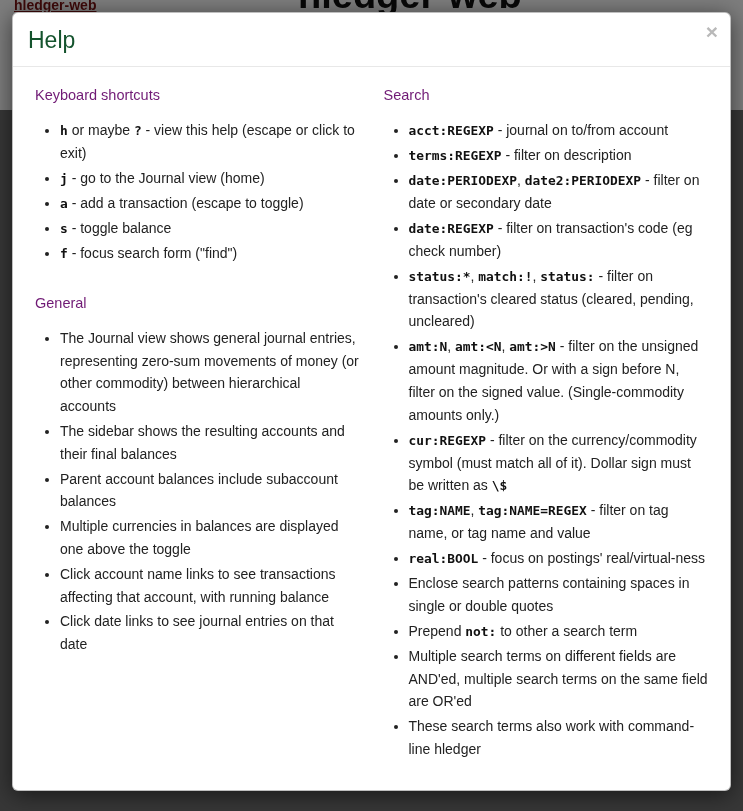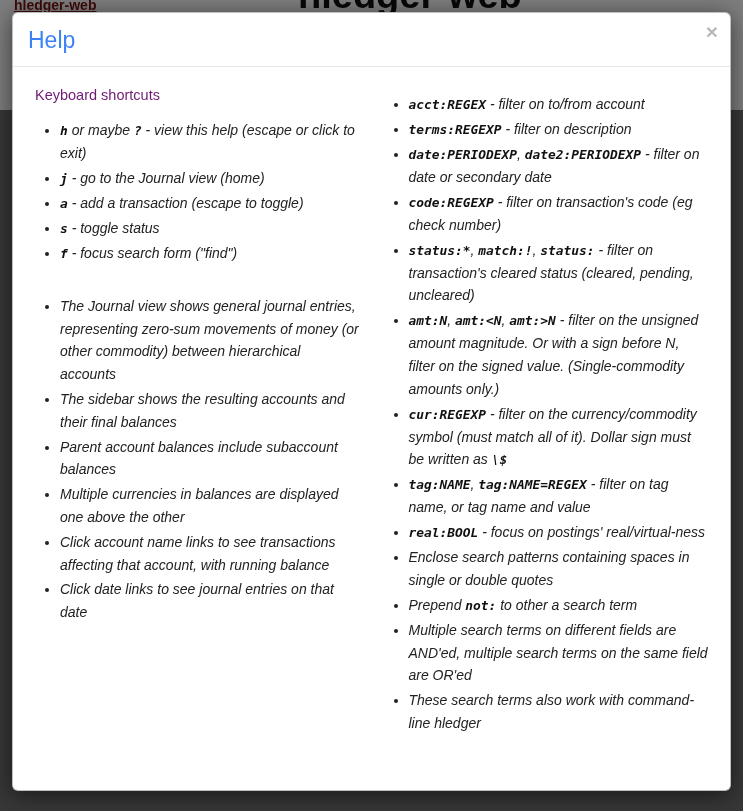--- a/index.html
+++ b/index.html
@@ -27,32 +27,32 @@
   .modal {
     position: absolute; left: 12px; right: 12px; top: 12px; height: 779px;
     background: #fff; border-radius: 6px; overflow: hidden;
     border: 1px solid rgba(0,0,0,0.25);
     box-shadow: 0 4px 22px rgba(0,0,0,0.55);
   }
   .modal-header {
     position: relative; padding: 14px 15px 12px;
     border-bottom: 1px solid #e8e8e8;
   }
-  .modal-title { margin: 0; font-size: 23px; font-weight: 500; color: #3b82f6; }
+  .modal-title { margin: 0; font-size: 23px; font-weight: 500; color: #14532d; }
   .close {
     position: absolute; top: 8px; right: 12px;
     border: 0; background: none; padding: 0; line-height: 1;
     font-size: 21px; font-weight: bold; color: #b9b9b9; cursor: pointer;
     font-family: "Liberation Sans", sans-serif;
   }
   .modal-body { display: flex; padding: 10px 10px 0; }
   .col { width: 50%; padding: 0 12px; }
   .col h4 { font-size: 14.5px; font-weight: normal; margin: 10px 0 0; color: #701a75; }
   .col ul { margin: 16px 0 30px; padding-left: 25px; }
-  .col li { margin-bottom: 2px; line-height: 1.63; font-style: italic; }
+  .col li { margin-bottom: 2px; line-height: 1.63; }
   code {
     font-family: "DejaVu Sans Mono", "Liberation Mono", monospace;
     font-weight: bold; font-size: 0.92em; color: #111;
   }
 </style>
 </head>
 <body>
 
 <div class="page-behind">
   <a class="brand">hledger-web</a>
@@ -66,38 +66,40 @@
     <button class="close">×</button>
     <h3 class="modal-title">Help</h3>
   </div>
   <div class="modal-body">
     <div class="col">
       <h4>Keyboard shortcuts</h4>
       <ul>
           <li><code>h</code><span> or maybe </span><code>?</code><span> - view this help (escape or click to exit)</span></li>
           <li><code>j</code><span> - go to the Journal view (home)</span></li>
           <li><code>a</code><span> - add a transaction (escape to toggle)</span></li>
-          <li><code>s</code><span> - toggle status</span></li>
+          <li><code>s</code><span> - toggle balance</span></li>
           <li><code>f</code><span> - focus search form ("find")</span></li>
         </ul>
+      <h4>General</h4>
       <ul>
           <li><span>The Journal view shows general journal entries, representing zero-sum movements of money (or other commodity) between hierarchical accounts</span></li>
           <li><span>The sidebar shows the resulting accounts and their final balances</span></li>
           <li><span>Parent account balances include subaccount balances</span></li>
-          <li><span>Multiple currencies in balances are displayed one above the other</span></li>
+          <li><span>Multiple currencies in balances are displayed one above the toggle</span></li>
           <li><span>Click account name links to see transactions affecting that account, with running balance</span></li>
           <li><span>Click date links to see journal entries on that date</span></li>
         </ul>
     </div>
     <div class="col">
+      <h4>Search</h4>
       <ul>
-          <li><code>acct:REGEX</code><span> - filter on to/from account</span></li>
+          <li><code>acct:REGEXP</code><span> - journal on to/from account</span></li>
           <li><code>terms:REGEXP</code><span> - filter on description</span></li>
           <li><code>date:PERIODEXP</code><span>, </span><code>date2:PERIODEXP</code><span> - filter on date or secondary date</span></li>
-          <li><code>code:REGEXP</code><span> - filter on transaction's code (eg check number)</span></li>
+          <li><code>date:REGEXP</code><span> - filter on transaction's code (eg check number)</span></li>
           <li><code>status:*</code><span>, </span><code>match:!</code><span>, </span><code>status:</code><span> - filter on transaction's cleared status (cleared, pending, uncleared)</span></li>
           <li><code>amt:N</code><span>, </span><code>amt:&lt;N</code><span>, </span><code>amt:&gt;N</code><span> - filter on the unsigned amount magnitude. Or with a sign before N, filter on the signed value. (Single-commodity amounts only.)</span></li>
           <li><code>cur:REGEXP</code><span> - filter on the currency/commodity symbol (must match all of it). Dollar sign must be written as </span><code>\$</code></li>
           <li><code>tag:NAME</code><span>, </span><code>tag:NAME=REGEX</code><span> - filter on tag name, or tag name and value</span></li>
           <li><code>real:BOOL</code><span> - focus on postings' real/virtual-ness</span></li>
           <li><span>Enclose search patterns containing spaces in single or double quotes</span></li>
           <li><span>Prepend </span><code>not:</code><span> to other a search term</span></li>
           <li><span>Multiple search terms on different fields are AND'ed, multiple search terms on the same field are OR'ed</span></li>
           <li><span>These search terms also work with command-line hledger</span></li>
         </ul>

